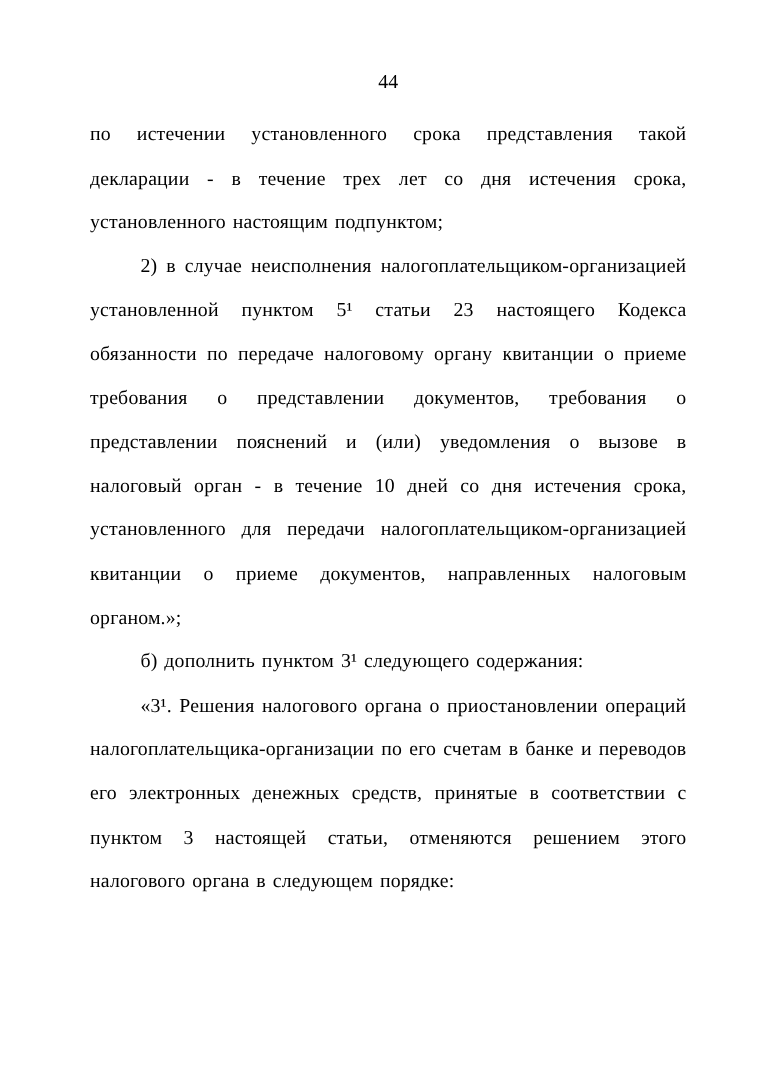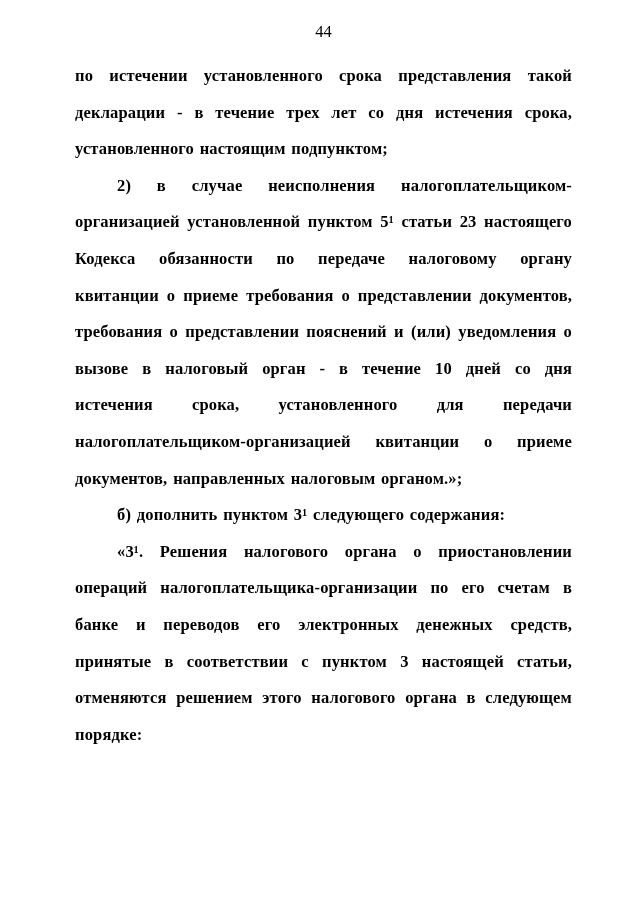--- a/index.html
+++ b/index.html
@@ -16,30 +16,30 @@
     font-family: "Liberation Serif", "DejaVu Serif", serif;
     box-sizing: border-box;
     padding: 22px 68px 0 75px;
     overflow: hidden;
   }
   .page-number {
     text-align: center;
     font-size: 16.5px;
     line-height: 20px;
     margin-bottom: 16px;
+    margin-top: 36px;
   }
   .content p {
     margin: 0;
     font-size: 16.5px;
     line-height: 36.6px;
     text-align: justify;
     text-align-last: left;
     letter-spacing: 0.15px;
     word-spacing: 1.5px;
-    font-weight: bold;
   }
   .content p.indent {
     text-indent: 42px;
   }
 </style>
 </head>
 <body>
 
 <div class="page">
   <div class="page-number">44</div>

